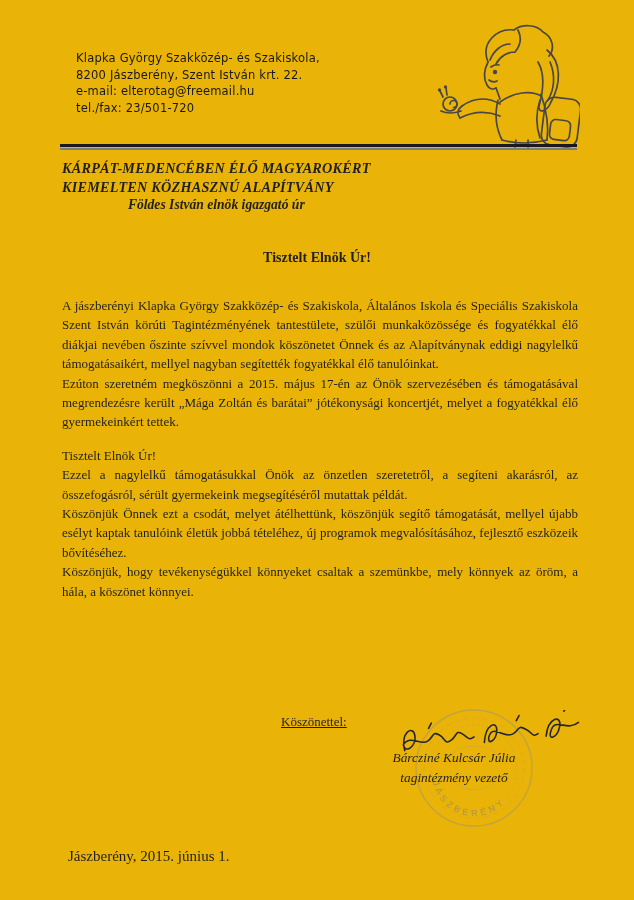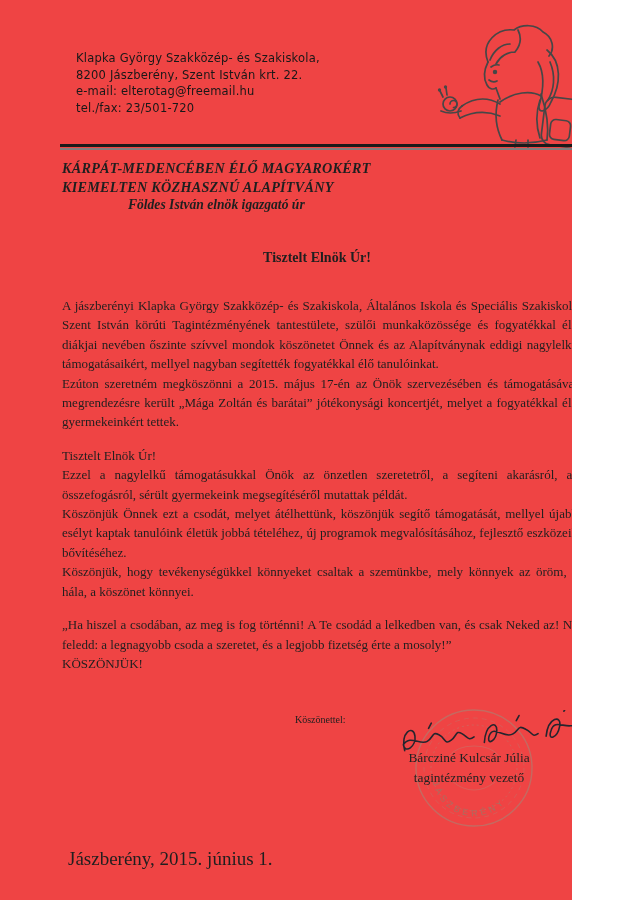--- a/index.html
+++ b/index.html
@@ -1,17 +1,17 @@
 <!DOCTYPE html>
 <html lang="hu"><head>
 <meta charset="utf-8">
 <style>
   html,body{margin:0;padding:0;background:#ffffff;}
   .page{
-    position:relative;width:572px;height:900px;background:#ef4444;
+    position:relative;width:634px;height:900px;background:#eab308;
     font-family:"Liberation Serif", serif;color:#1f1f1f;overflow:hidden;
   }
   
   .sender{
     position:absolute;left:76px;top:50px;
     font-family:"DejaVu Sans", sans-serif;font-size:11.5px;line-height:16.5px;
     color:#181818;letter-spacing:.2px;
   }
   .sender div{white-space:nowrap;}
   
@@ -33,28 +33,28 @@
   }
   
   .bodytext{
     position:absolute;left:62px;top:296px;width:516px;
     font-size:13px;line-height:19.4px;text-align:justify;
   }
   .bodytext p{margin:0;}
   .blockgap{margin-top:14px;}
   .sal2{text-align:left;}
   
-  .koszonettel{position:absolute;left:295px;top:714px;font-size:10px;}
+  .koszonettel{position:absolute;left:281px;top:714px;font-size:13px;text-decoration:underline;}
   .stamp{position:absolute;left:403px;top:698px;opacity:.75;}
   .signature{position:absolute;left:396px;top:710px;}
   .printed{
-    position:absolute;left:359px;top:748px;width:220px;text-align:center;
-    font-size:13.4px;line-height:20px;color:#222;
+    position:absolute;left:344px;top:748px;width:220px;text-align:center;
+    font-size:13.4px;line-height:20px;color:#222;font-style:italic;
   }
-  .date{position:absolute;left:68px;top:848px;font-size:19px;}
+  .date{position:absolute;left:68px;top:848px;font-size:15px;}
   svg{display:block;}
 </style>
 </head>
 <body>
 
 <div class="page">
 
   <div class="sender">
     <div>Klapka György Szakközép- és Szakiskola,</div>
     <div>8200 Jászberény, Szent István krt. 22.</div>
@@ -120,24 +120,20 @@
     <div>
       <p>A jászberényi Klapka György Szakközép- és Szakiskola, Általános Iskola és Speciális Szakiskola Szent István körúti Tagintézményének tantestülete, szülői munkaközössége és fogyatékkal élő diákjai nevében őszinte szívvel mondok köszönetet Önnek és az Alapítványnak eddigi nagylelkű támogatásaikért, mellyel nagyban segítették fogyatékkal élő tanulóinkat.</p>
       <p>Ezúton szeretném megköszönni a 2015. május 17-én az Önök szervezésében és támogatásával megrendezésre került „Mága Zoltán és barátai” jótékonysági koncertjét, melyet a fogyatékkal élő gyermekeinkért tettek.</p>
     </div>
     <div class="blockgap">
       <p class="sal2">Tisztelt Elnök Úr!</p>
       <p>Ezzel a nagylelkű támogatásukkal Önök az önzetlen szeretetről, a segíteni akarásról, az összefogásról, sérült gyermekeink megsegítéséről mutattak példát.</p>
       <p>Köszönjük Önnek ezt a csodát, melyet átélhettünk, köszönjük segítő támogatását, mellyel újabb esélyt kaptak tanulóink életük jobbá tételéhez, új programok megvalósításához, fejlesztő eszközeik bővítéséhez.</p>
       <p>Köszönjük, hogy tevékenységükkel könnyeket csaltak a szemünkbe, mely könnyek az öröm, a hála, a köszönet könnyei.</p>
     </div>
-    <div class="blockgap">
-      <p>„Ha hiszel a csodában, az meg is fog történni! A Te csodád a lelkedben van, és csak Neked az! Ne feledd: a legnagyobb csoda a szeretet, és a legjobb fizetség érte a mosoly!”</p>
-      <p>KÖSZÖNJÜK!</p>
-    </div>
   </div>
 
   <div class="koszonettel">Köszönettel:</div>
 
   <div class="stamp">
     <svg width="142" height="142" viewBox="0 0 142 142" fill="none">
       <circle cx="71" cy="70" r="58" stroke="#979280" stroke-width="1.4" opacity=".65"></circle>
       <circle cx="71" cy="70" r="50" stroke="#9d9886" stroke-width="1" stroke-dasharray="5 4" opacity=".35"></circle>
       <circle cx="71" cy="70" r="43" stroke="#9d9886" stroke-width="1" stroke-dasharray="2 3" opacity=".45"></circle>
       <path d="M46,58 q8,-10 25,-10 q17,0 25,10 M50,84 q10,8 21,8 q11,0 21,-8" stroke="#a39e8c" stroke-width="1" opacity=".4"></path>

